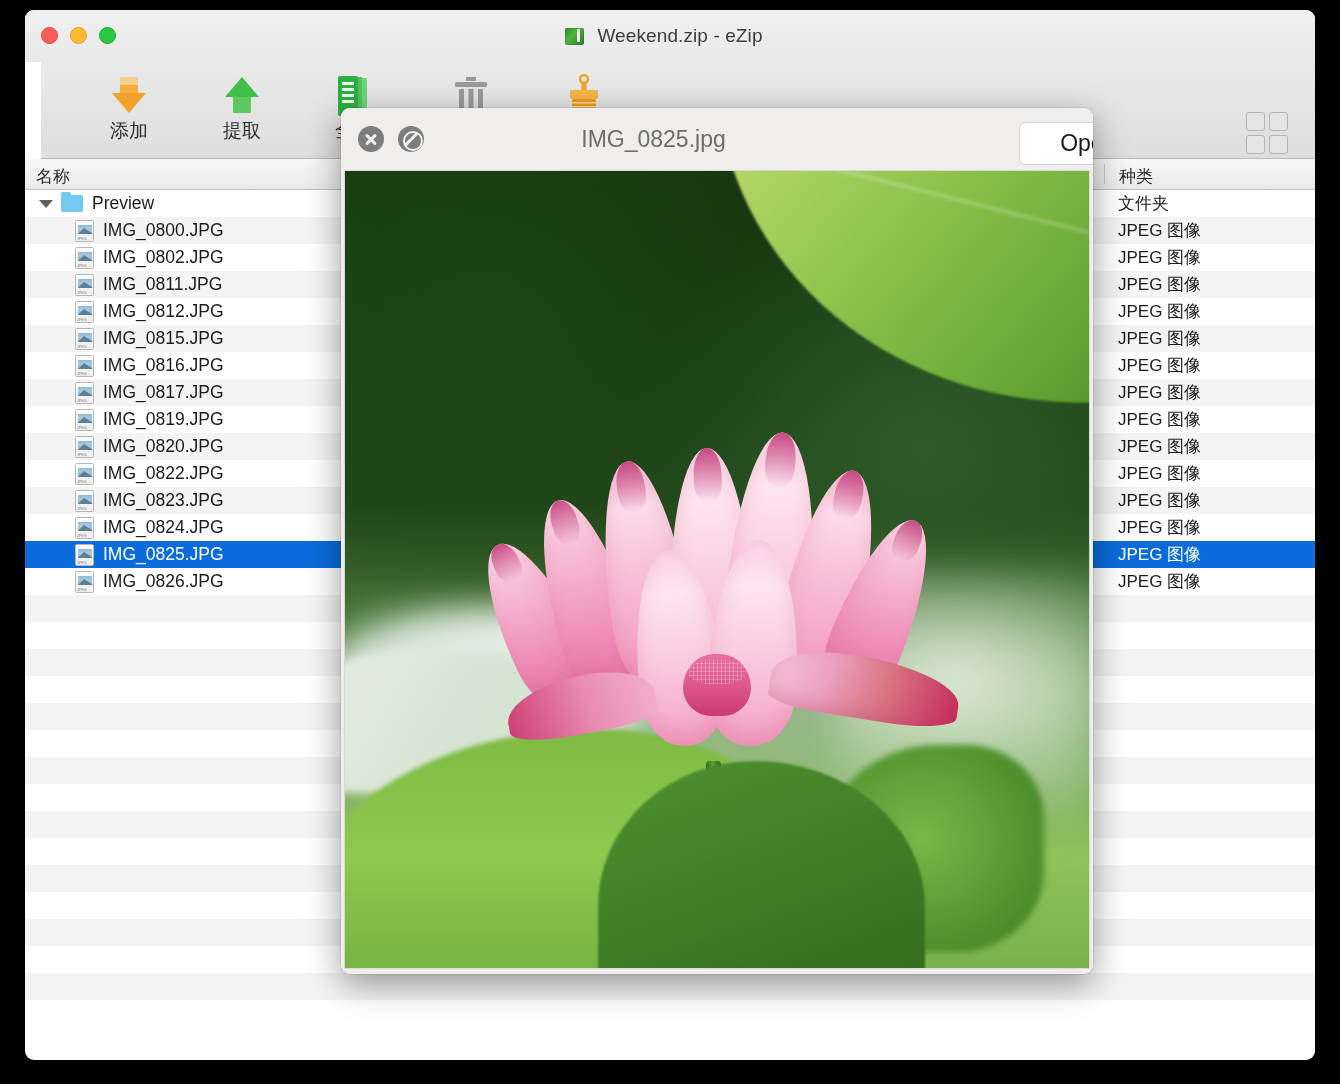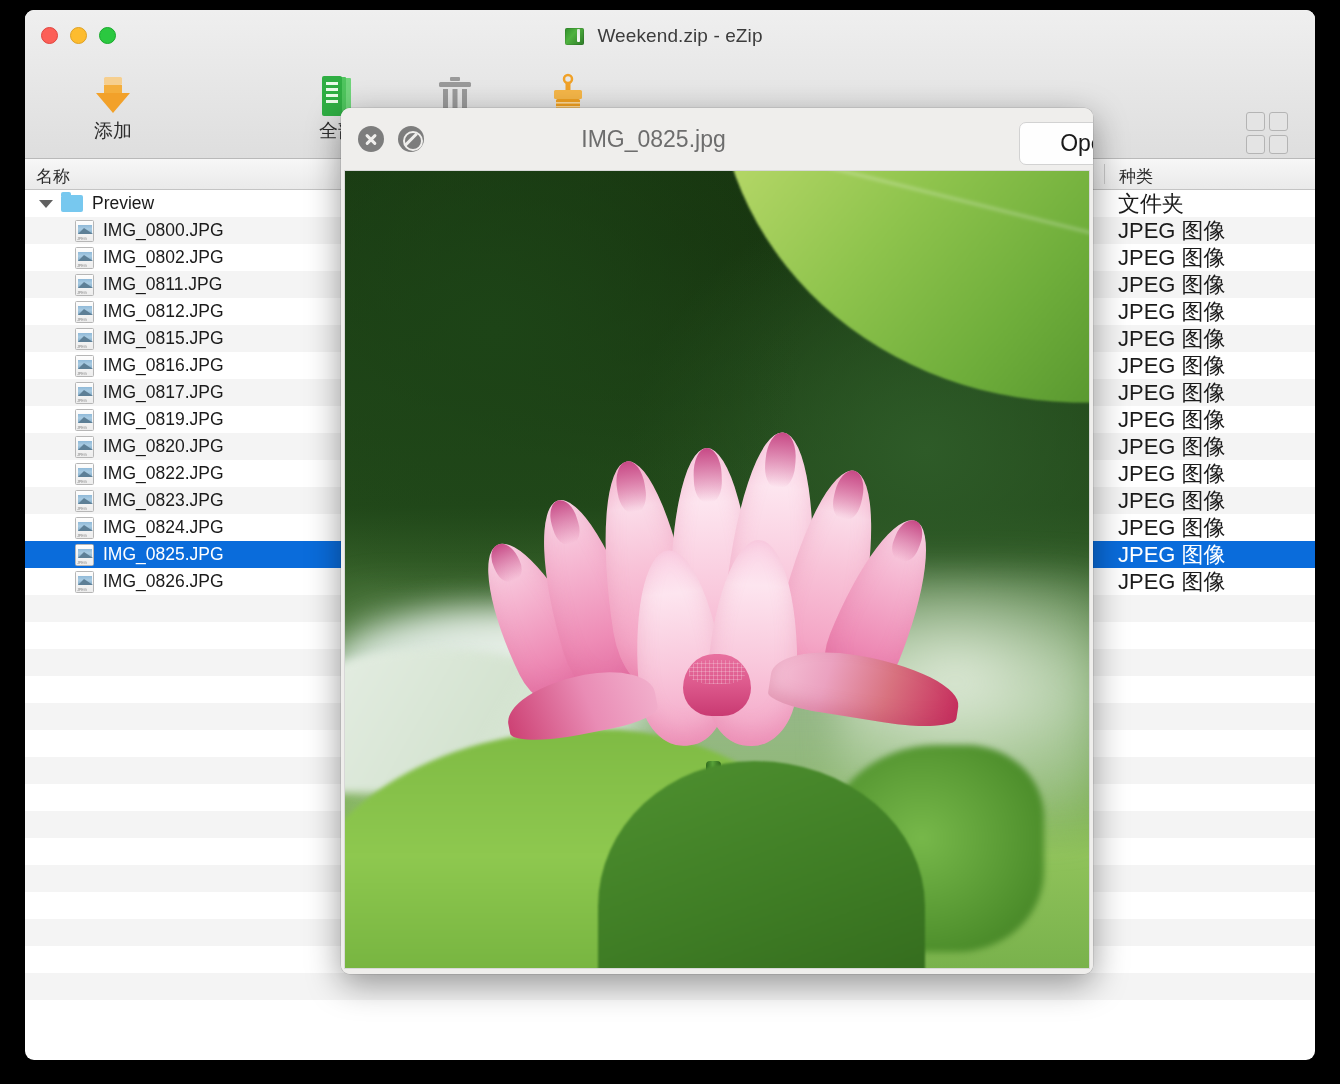--- a/index.html
+++ b/index.html
@@ -69,20 +69,21 @@
     color: #3c3c3c;
     letter-spacing: 0.1px;
   }
 
   
   #toolbar {
     position: relative;
     height: 97px;
     background: linear-gradient(to bottom, #e9e9e9 0%, #e3e3e3 55%, #dedede 100%);
     border-bottom: 1px solid #b9b9b9;
+    margin-left: 16px;
   }
   .tb-item {
     position: absolute;
     top: 8px;
     width: 96px;
     text-align: center;
     cursor: default;
   }
   .tb-icon {
     height: 50px;
@@ -186,21 +187,21 @@
     height: 27px;
     display: flex; align-items: center;
     padding-left: 14px;
   }
   .row .cell-kind {
     position: absolute;
     left: 1079px; top: 0;
     height: 27px;
     display: flex; align-items: center;
     padding-left: 14px;
-    font-size: 22px;
+    font-size: 17px;
   }
   .disclosure {
     width: 0; height: 0;
     border-left: 7px solid transparent;
     border-right: 7px solid transparent;
     border-top: 8px solid #606060;
     margin-right: 8px;
   }
   .folder-icon {
     width: 22px; height: 17px;
@@ -529,20 +530,29 @@
       <div class="tb-icon">
         <svg width="46" height="46" viewBox="0 0 46 46" class="ico">
           <rect x="14" y="5" width="18" height="8" rx="1.5" fill="#f6cf8f"></rect>
           <rect x="14" y="13" width="18" height="9" fill="#f4ae3c"></rect>
           <polygon points="6,21 40,21 23,41" fill="#f2a12a"></polygon>
         </svg>
       </div>
       <div class="tb-label">添加</div>
     </div>
 
+    <div class="tb-item" id="tb-extract">
+      <div class="tb-icon">
+        <svg width="46" height="46" viewBox="0 0 46 46" class="ico">
+          <polygon points="23,5 40,25 6,25" fill="#3fbf4a"></polygon>
+          <rect x="14" y="25" width="18" height="16" fill="#5bc95f"></rect>
+        </svg>
+      </div>
+      <div class="tb-label">提取</div>
+    </div>
 
     <div class="tb-item" id="tb-all">
       <div class="tb-icon">
         <svg width="46" height="46" viewBox="0 0 46 46" class="ico">
           <rect x="30" y="6" width="6" height="36" rx="1" fill="#6fd47a"></rect>
           <rect x="25" y="5" width="6" height="38" rx="1" fill="#4ec45d"></rect>
           <rect x="7" y="4" width="20" height="40" rx="2" fill="#2fae43"></rect>
           <rect x="11" y="10" width="12" height="3" fill="#eafbe9"></rect>
           <rect x="11" y="16" width="12" height="3" fill="#eafbe9"></rect>
           <rect x="11" y="22" width="12" height="3" fill="#eafbe9"></rect>

